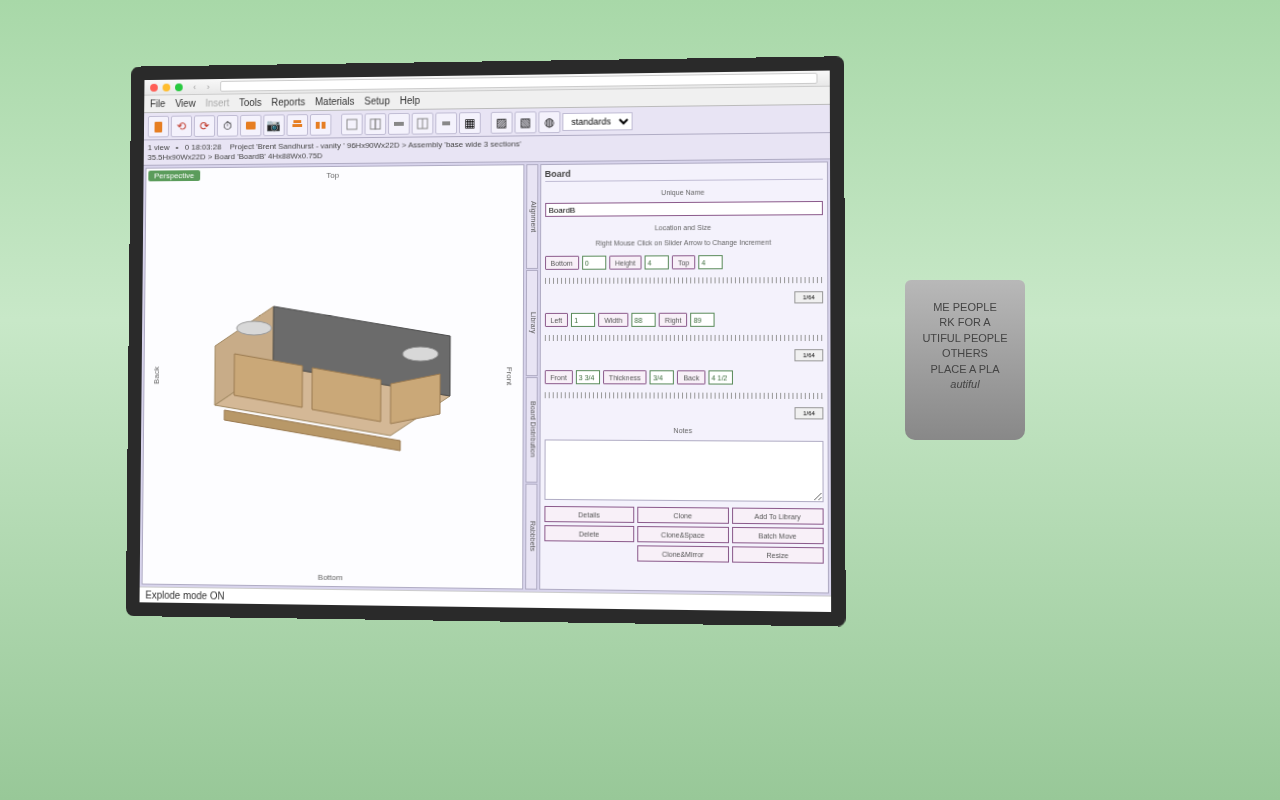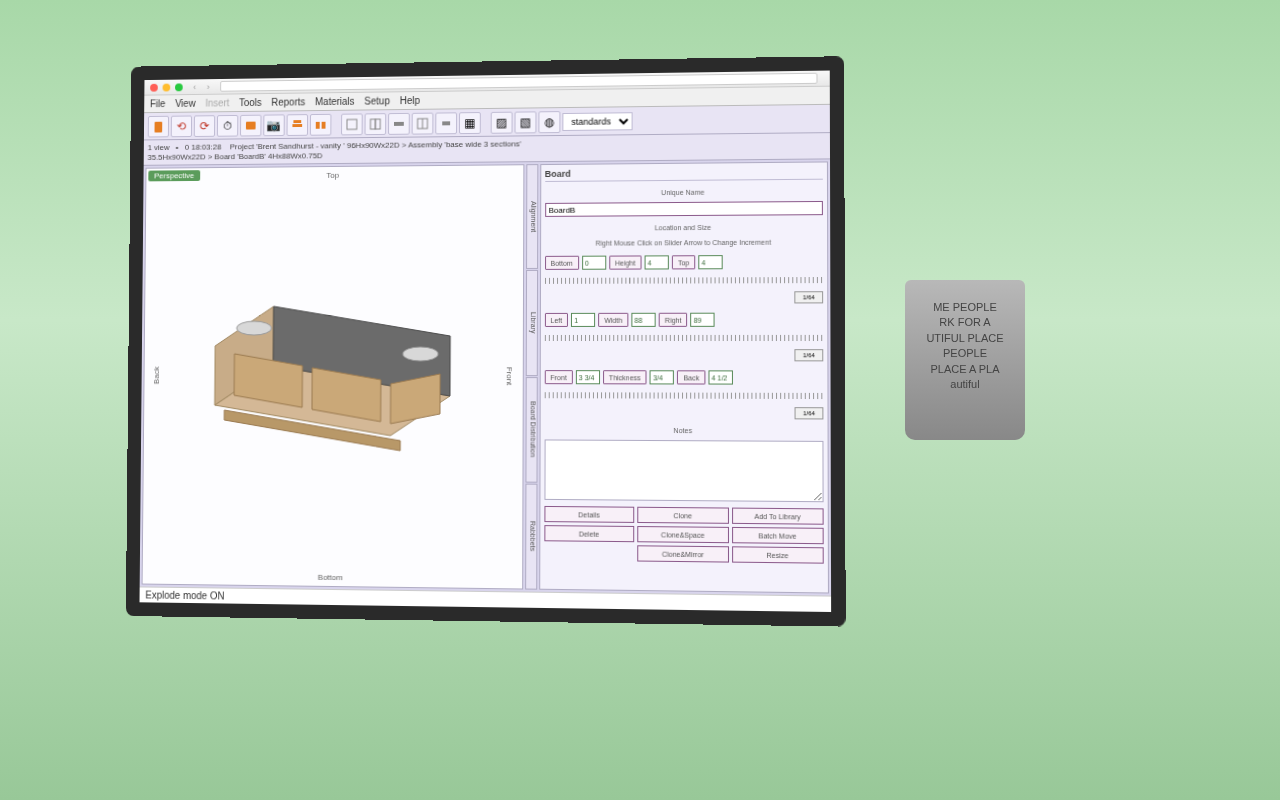--- a/index.html
+++ b/index.html
@@ -85,24 +85,24 @@
 .pot-text { position: absolute; top: 20px; width: 100%; text-align: center; color: #444; font-size: 11px; line-height: 1.4; font-family: serif; }
 </style>
 </head>
 <body>
 
 <div class="flowerpot">
   <div class="pot">
     <div class="pot-text">
       <div>ME PEOPLE</div>
       <div>RK FOR A</div>
-      <div>UTIFUL PLACE</div>
-      <div>PEOPLE</div>
+      <div>UTIFUL PEOPLE</div>
+      <div>OTHERS</div>
       <div>PLACE A PLA</div>
-      <div style="">autiful</div>
+      <div style="font-style:italic">autiful</div>
     </div>
   </div>
 </div>
 
 <div class="laptop-screen">
 <div class="app-window">
 
   <div class="titlebar">
     <div class="traffic-light tl-red"></div>
     <div class="traffic-light tl-yellow"></div>

